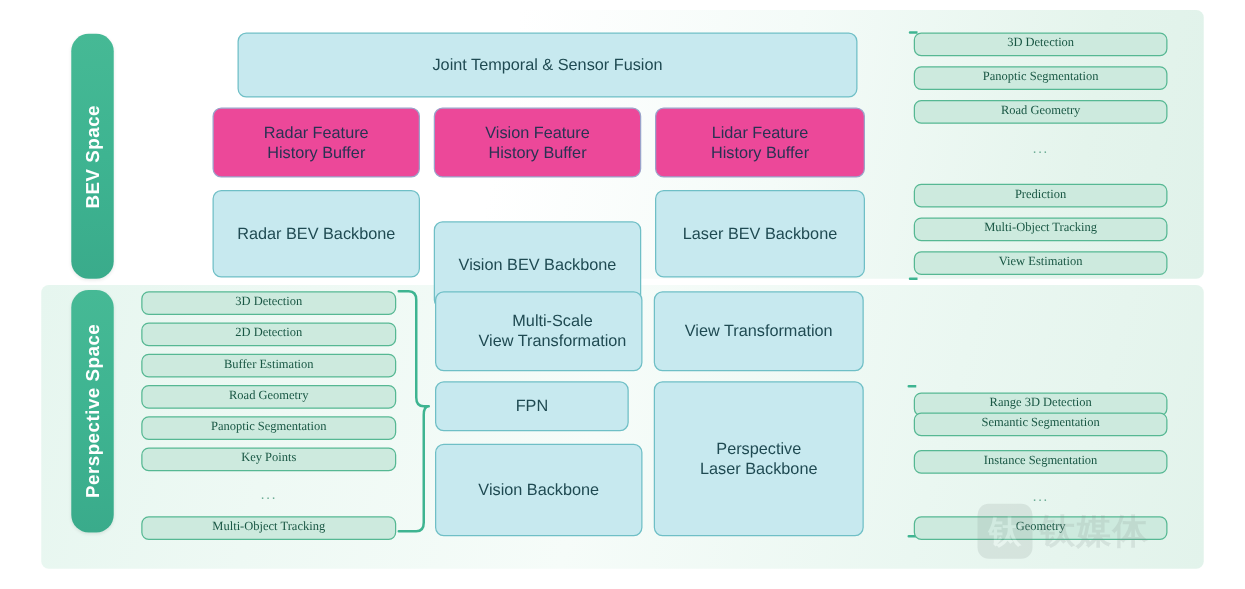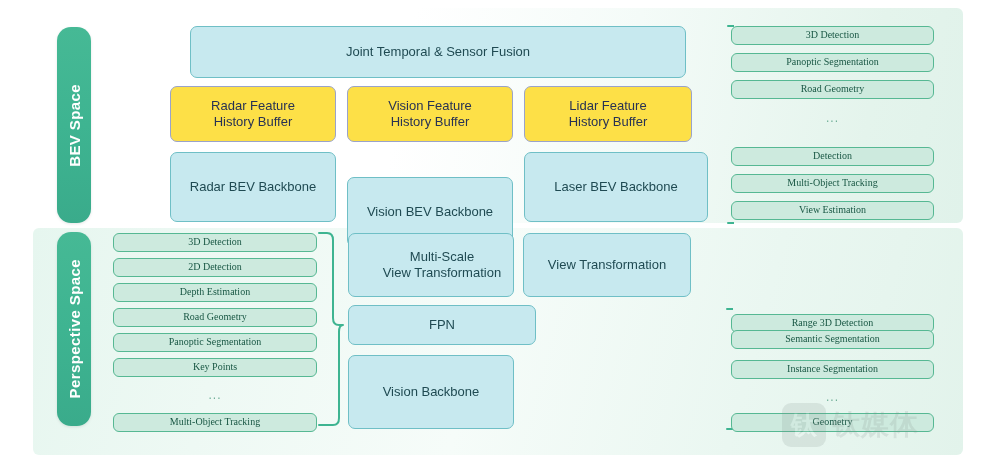--- a/index.html
+++ b/index.html
@@ -43,41 +43,41 @@
   .box{
     position:absolute;box-sizing:border-box;
     display:flex;align-items:center;justify-content:center;
     text-align:center;line-height:1.25;
     border-radius:7px;
   }
   .blue{
     background:#c7e9ef;border:1px solid #6fbfc6;color:#1f4a52;
   }
   .lav{
-    background:#fde047;border:1px solid #9aa3ca;color:#283253;
+    background:#ec4899;border:1px solid #9aa3ca;color:#283253;
   }
   .pill{
     background:#cdeade;border:1px solid #56b893;color:#195744;
     border-radius:6px;font-size:10px;font-family:Liberation Serif, serif;
   }
   .fs13{font-size:13px;}
 
   
   #jtsf{left:170px;top:26px;width:496px;height:52px;margin-left:20px;}
   #radar-hist{left:170px;top:86px;width:166px;height:56px;}
   #vision-hist{left:347px;top:86px;width:166px;height:56px;}
   #lidar-hist{left:524px;top:86px;width:168px;height:56px;}
   #radar-bb{left:170px;top:152px;width:166px;height:70px;}
   #vision-bb{left:347px;top:152px;width:166px;height:70px;margin-top:25px;}
-  #laser-bb{left:524px;top:152px;width:184px;height:70px;}
+  #laser-bb{left:524px;top:152px;width:168px;height:70px;}
 
   
   #msvt{left:348px;top:233px;width:166px;height:64px;padding-left:22px;}
   #vt{left:523px;top:233px;width:168px;height:64px;}
-  #fpn{left:348px;top:305px;width:188px;height:40px;}
+  #fpn{left:348px;top:305px;width:155px;height:40px;}
   #vision-backbone{left:348px;top:355px;width:166px;height:74px;}
   #persp-laser-bb{left:523px;top:305px;width:168px;height:124px;}
 
   
   .pill-list{position:absolute;}
   #bev-tasks{left:731px;top:26px;width:203px;}
   #bev-tasks .pill{left:0;width:203px;height:19px;}
   #persp-tasks{left:113px;top:233px;width:204px;}
   #persp-tasks .pill{left:0;width:204px;height:19px;}
   #laser-tasks{left:731px;top:310px;width:203px;}
@@ -135,44 +135,45 @@
 
   <svg class="brace" id="bev-brace" style="left:692px;top:22px;" width="42" height="205" viewBox="0 0 42 205">
     <path d="M36 4 H26 Q20 4 20 11 V92 Q20 99 14 99 H2 Q14 99 14 106 V194 Q14 201 20 201 H36" fill="none" stroke="#3eb491" stroke-width="2" stroke-linecap="round" stroke-linejoin="round" transform="translate(36,0) scale(-1,1) translate(-36,0)"></path>
   </svg>
 
   <div class="pill-list" id="bev-tasks">
     <div class="box pill" style="top:0">3D Detection</div>
     <div class="box pill" style="top:27px">Panoptic Segmentation</div>
     <div class="box pill" style="top:54px">Road Geometry</div>
     <div class="ellipsis" style="top:85px">...</div>
-    <div class="box pill" style="top:121px">Detection</div>
+    <div class="box pill" style="top:121px">Prediction</div>
     <div class="box pill" style="top:148px">Multi-Object Tracking</div>
     <div class="box pill" style="top:175px">View Estimation</div>
   </div>
 
   <div class="pill-list" id="persp-tasks">
     <div class="box pill" style="top:0">3D Detection</div>
     <div class="box pill" style="top:25px">2D Detection</div>
-    <div class="box pill" style="top:50px">Depth Estimation</div>
+    <div class="box pill" style="top:50px">Buffer Estimation</div>
     <div class="box pill" style="top:75px">Road Geometry</div>
     <div class="box pill" style="top:100px">Panoptic Segmentation</div>
     <div class="box pill" style="top:125px">Key Points</div>
     <div class="ellipsis" style="top:155px">...</div>
     <div class="box pill" style="top:180px">Multi-Object Tracking</div>
   </div>
 
   <svg class="brace" id="persp-brace" style="left:317px;top:229px;" width="28" height="200" viewBox="0 0 28 200">
     <path d="M2 4 H10 Q16 4 16 11 V89 Q16 96 22 96 H26 Q22 96 22 103 V189 Q22 196 16 196 H2" fill="none" stroke="#3eb491" stroke-width="2" stroke-linecap="round" stroke-linejoin="round"></path>
   </svg>
 
   <div class="box blue fs13" id="msvt">Multi-Scale<br>View Transformation</div>
   <div class="box blue fs13" id="vt">View Transformation</div>
   <div class="box blue fs13" id="fpn">FPN</div>
   <div class="box blue fs13" id="vision-backbone">Vision Backbone</div>
+  <div class="box blue fs13" id="persp-laser-bb">Perspective<br>Laser Backbone</div>
 
   <svg class="brace" id="laser-brace" style="left:691px;top:305px;" width="42" height="128" viewBox="0 0 42 128">
     <path d="M36 4 H26 Q20 4 20 11 V54 Q20 61 14 61 H2 Q14 61 14 68 V117 Q14 124 20 124 H36" fill="none" stroke="#3eb491" stroke-width="2" stroke-linecap="round" stroke-linejoin="round" transform="translate(36,0) scale(-1,1) translate(-36,0)"></path>
   </svg>
 
   <div class="pill-list" id="laser-tasks">
     <div class="box pill" style="top:4px">Range 3D Detection</div>
     <div class="box pill" style="top:20px">Semantic Segmentation</div>
     <div class="box pill" style="top:50px">Instance Segmentation</div>
     <div class="ellipsis" style="top:80px">...</div>

